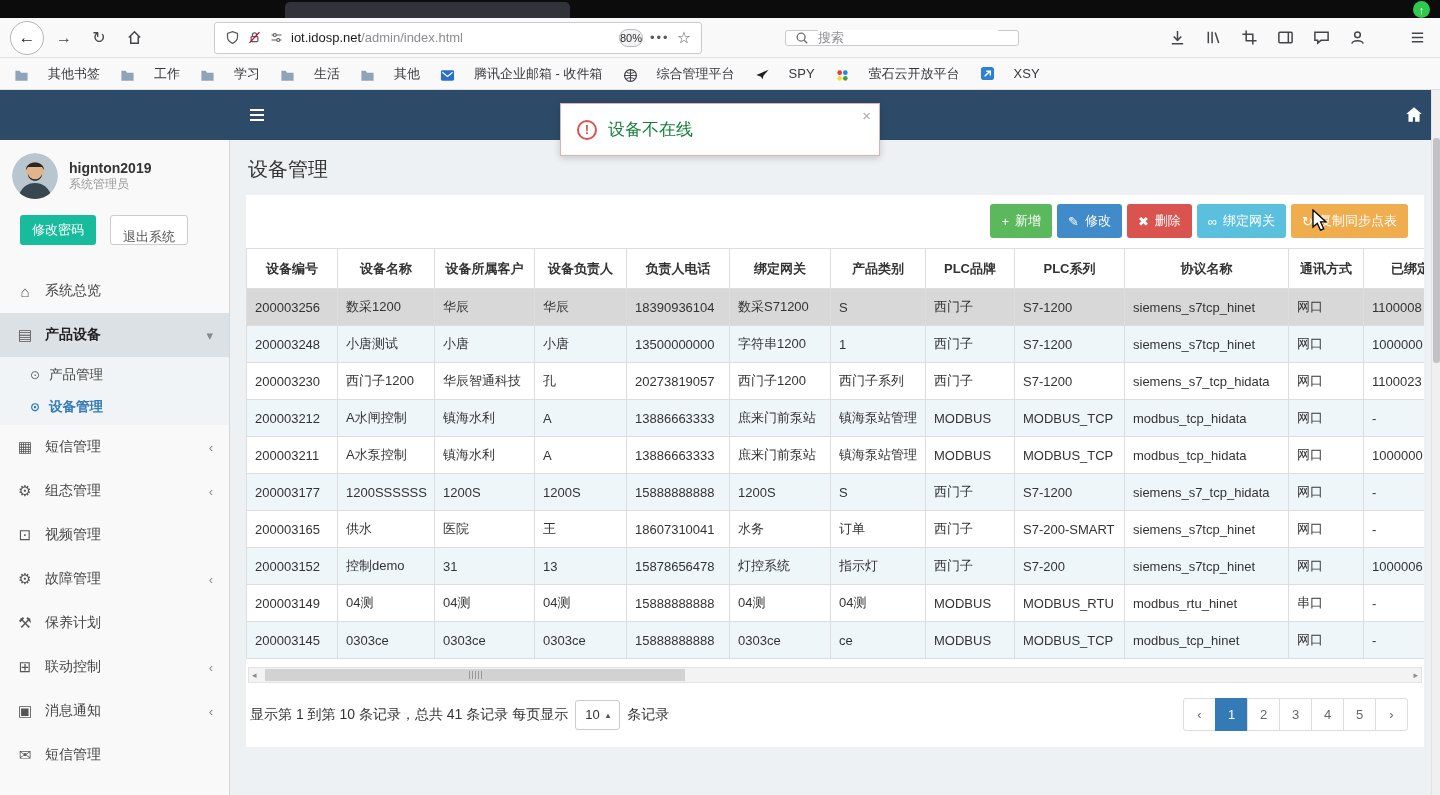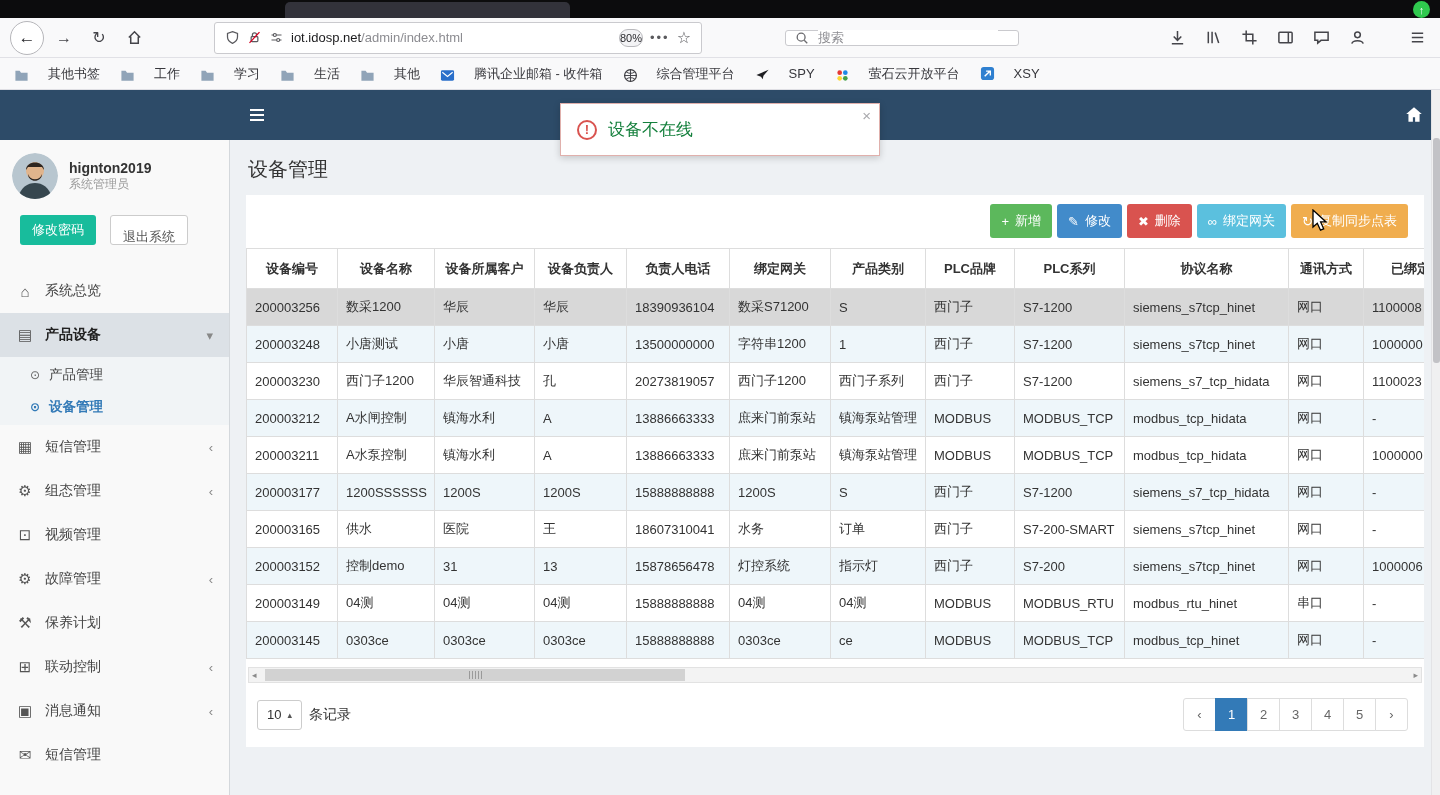--- a/index.html
+++ b/index.html
@@ -551,20 +551,21 @@
         </table>
     </div>
     <div class="hscroll">
       <span>◂</span>
       <div class="hthumb">
           <div class="hgrip"></div>
         </div>
       <span>▸</span>
     </div>
     <div class="pager">
+      <span>显示第 1 到第 10 条记录，总共 41 条记录 每页显示</span>
       <button class="pp-btn">
         <span>10</span>
         <span class="pp-caret">▴</span>
       </button>
       <span>条记录</span>
       <div class="pages">
           <div class="pg">‹</div>
           <div class="pg active">1</div>
           <div class="pg">2</div>
           <div class="pg">3</div>

